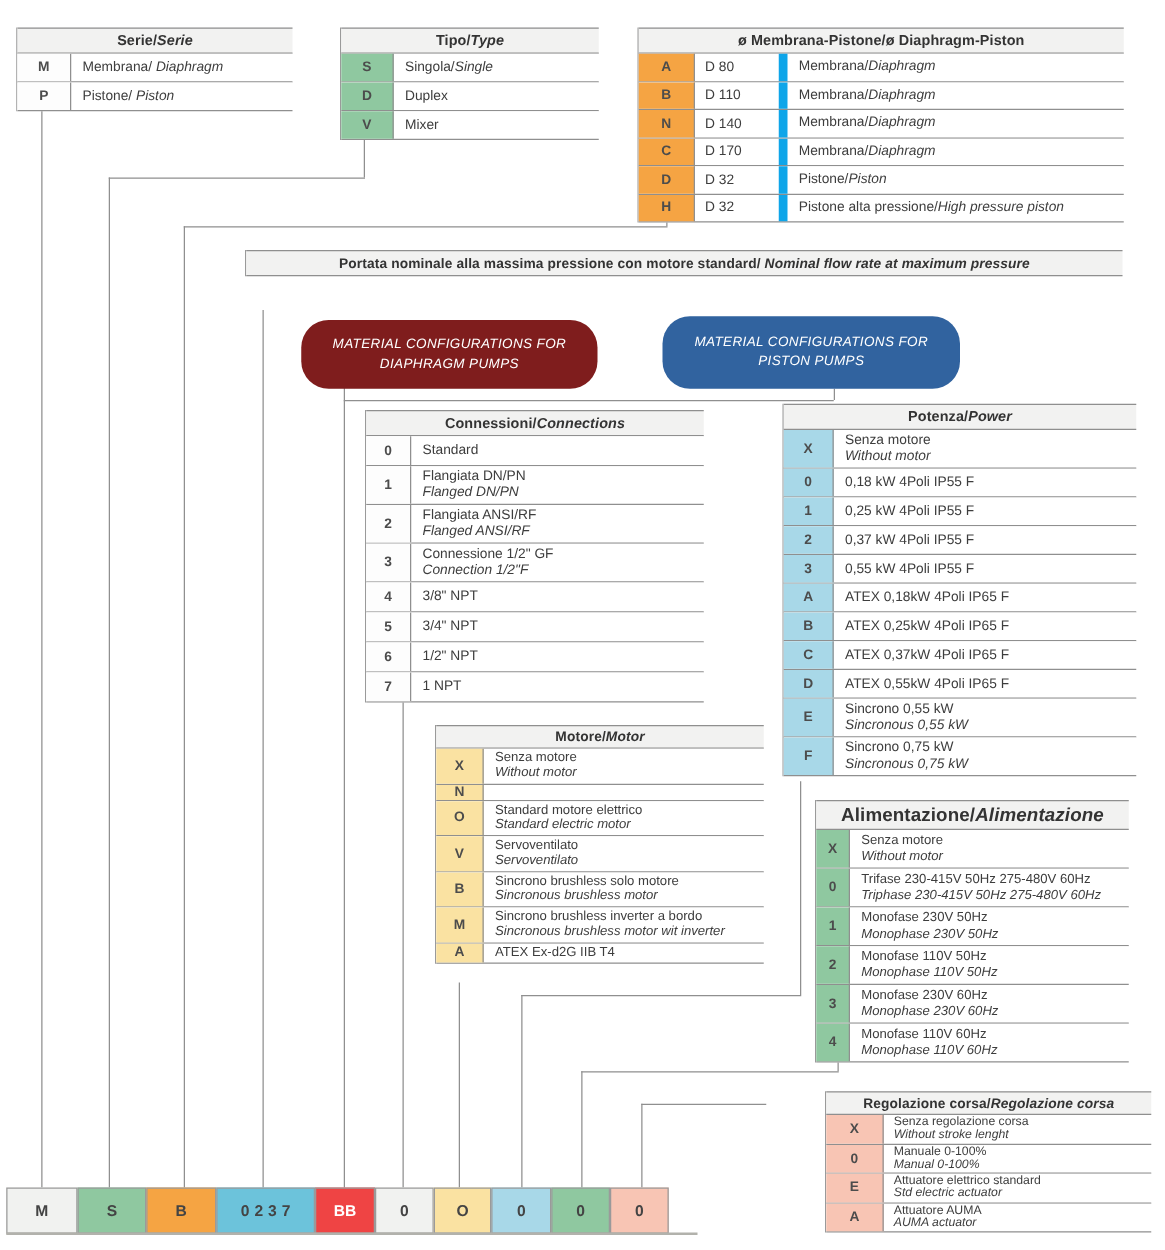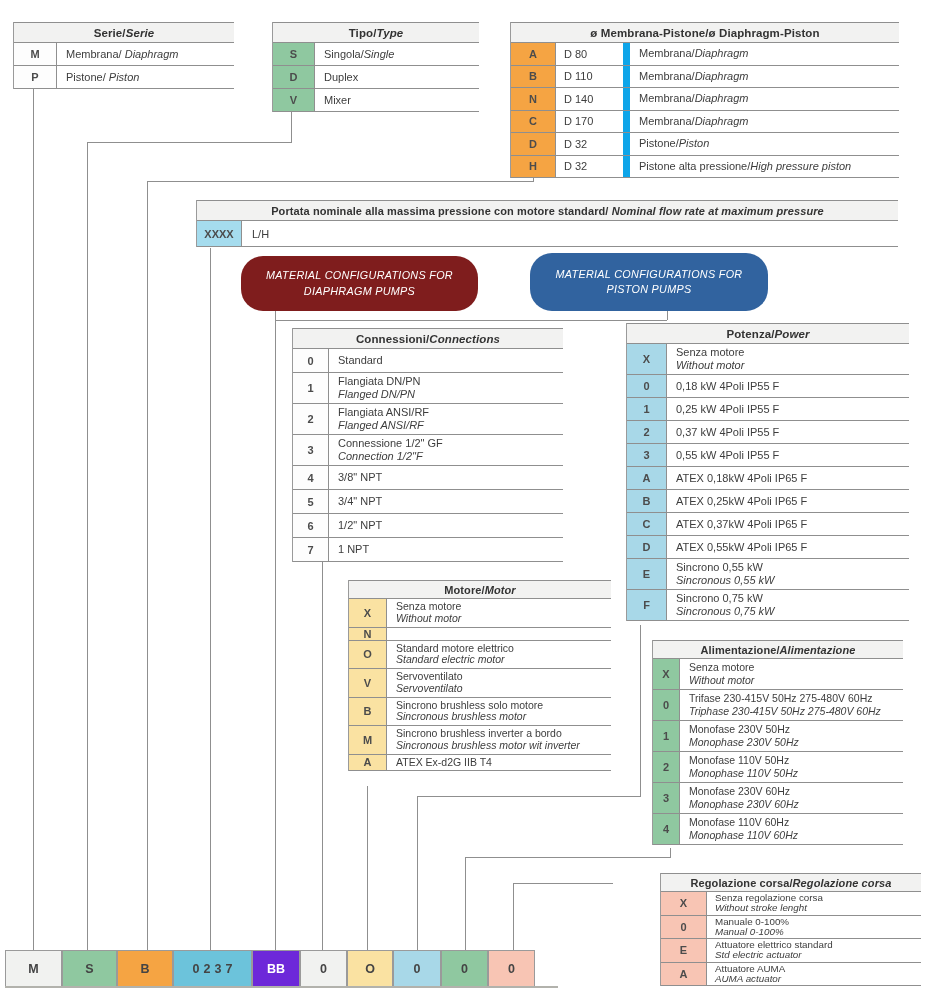--- a/index.html
+++ b/index.html
@@ -186,24 +186,20 @@
           <div class="tmid">D 32</div>
           <div class="tdesc">
             <div class="l"><span>Pistone alta pressione/</span><span class="it">High pressure piston</span></div>
           </div>
         </div>
       </div>
   </div>
 
   <div class="tbl" style="left:196px;top:200px;width:701px;">
     <div class="thead" style="font-size:11px;"><span>Portata nominale alla massima pressione con motore standard/ </span><span class="it">Nominal flow rate at maximum pressure</span></div>
-    <div class="portata-row">
-      <div class="portata-code" id="portata-code" style="background: rgb(165, 220, 238);">XXXX</div>
-      <div class="portata-val">L/H</div>
-    </div>
   </div>
 
   <div class="callout" id="callout-diaphragm" style="left: 241px; top: 256px; width: 237px; height: 55px; background: #7f1d1d;">MATERIAL CONFIGURATIONS FOR DIAPHRAGM PUMPS</div>
   <div class="callout" id="callout-piston" style="left: 530px; top: 253px; width: 238px; height: 58px; background: rgb(49, 99, 159);">MATERIAL CONFIGURATIONS FOR PISTON PUMPS</div>
 
   <div class="tbl t-connessioni" style="left:292px;top:328px;width:270px;">
     <div class="thead"><span>Connessioni/</span><span class="it">Connections</span></div>
     <div>
         <div class="trow s">
           <div class="tcode" style="background: rgb(253, 253, 253);">0</div>
@@ -378,21 +374,21 @@
         <div class="trow s">
           <div class="tcode" style="background: rgb(250, 226, 162);">A</div>
           <div class="tdesc">
             <div class="l"><span>ATEX Ex-d2G IIB T4</span></div>
           </div>
         </div>
       </div>
   </div>
 
   <div class="tbl t-alimentazione" style="left:652px;top:640px;width:250px;">
-    <div class="thead" style="padding:3px 2px 2px 2px;font-size:11px;"><span>Alimentazione/</span><span class="it">Alimentazione</span></div>
+    <div class="thead" style="padding:3px 2px 2px 2px;font-size:15px;"><span>Alimentazione/</span><span class="it">Alimentazione</span></div>
     <div>
         <div class="trow d">
           <div class="tcode" style="background: rgb(143, 200, 160);">X</div>
           <div class="tdesc">
             <div class="l"><span>Senza motore</span></div>
             <div class="l"><span class="it">Without motor</span></div>
           </div>
         </div>
         <div class="trow d">
           <div class="tcode" style="background: rgb(143, 200, 160);">0</div>
@@ -471,21 +467,21 @@
     </div>
   <div class="cbox" style="left: 62px; width: 55px; background: rgb(143, 200, 160);">
       <span>S</span>
     </div>
   <div class="cbox" style="left: 117px; width: 56px; background: rgb(245, 164, 67);">
       <span>B</span>
     </div>
   <div class="cbox wide" style="left: 173px; width: 79px; background: rgb(108, 195, 219);">
       <span>0237</span>
     </div>
-  <div class="cbox" style="left: 252px; width: 48px; color: rgb(255, 255, 255); background: #6d28d9;">
+  <div class="cbox" style="left: 252px; width: 48px; color: rgb(255, 255, 255); background: #ef4444;">
       <span>BB</span>
     </div>
   <div class="cbox" style="left: 300px; width: 47px; background: rgb(241, 242, 240);">
       <span>0</span>
     </div>
   <div class="cbox" style="left: 347px; width: 46px; background: rgb(250, 226, 162);">
       <span>O</span>
     </div>
   <div class="cbox" style="left: 393px; width: 48px; background: rgb(168, 216, 232);">
       <span>0</span>

